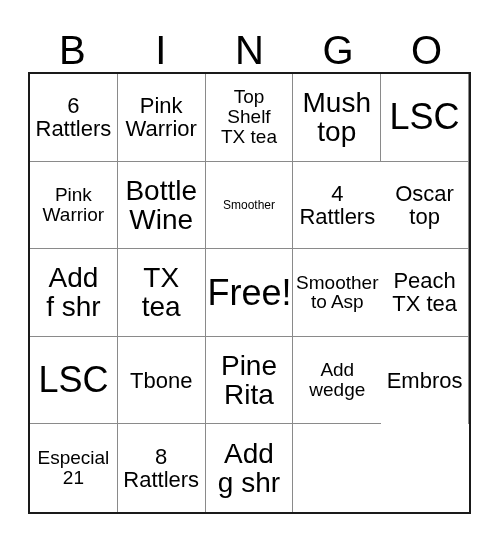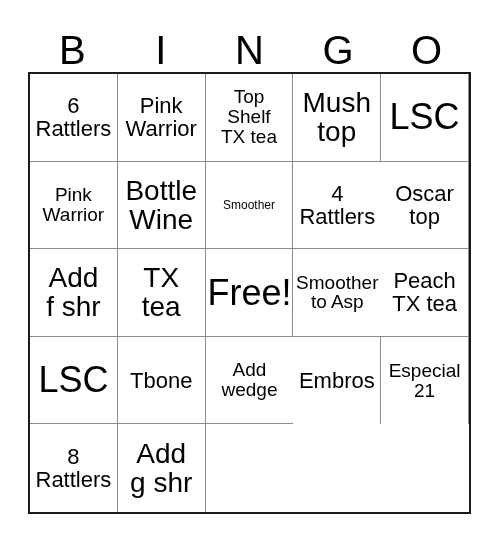--- a/index.html
+++ b/index.html
@@ -165,20 +165,24 @@
     <div class="cell row4 col1">
         <span class="cell-text fs-md">Peach
 TX tea</span>
       </div>
     <div class="cell row4 col2">
         <span class="cell-text fs-xl">LSC</span>
       </div>
     <div class="cell row4 col3">
         <span class="cell-text fs-md">Tbone</span>
       </div>
+    <div class="cell row4 col4">
+        <span class="cell-text fs-lg">Pine
+Rita</span>
+      </div>
     <div class="cell row4 col5">
         <span class="cell-text fs-sm">Add
 wedge</span>
       </div>
 
     <div class="cell row5 col1">
         <span class="cell-text fs-md">Embros</span>
       </div>
     <div class="cell row5 col2">
         <span class="cell-text fs-sm">Especial

